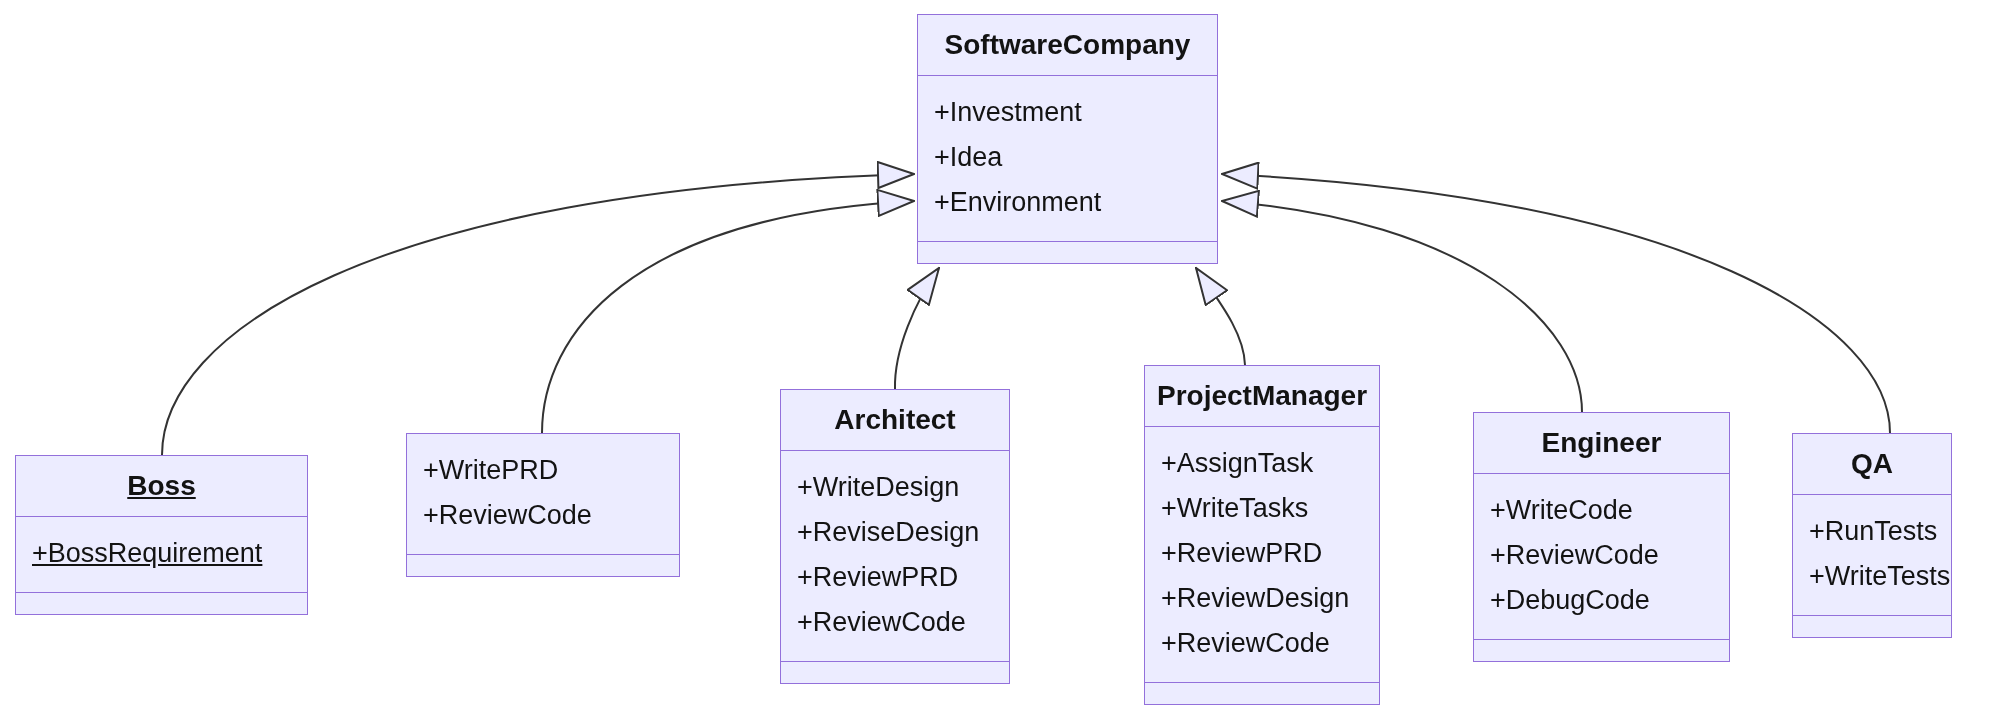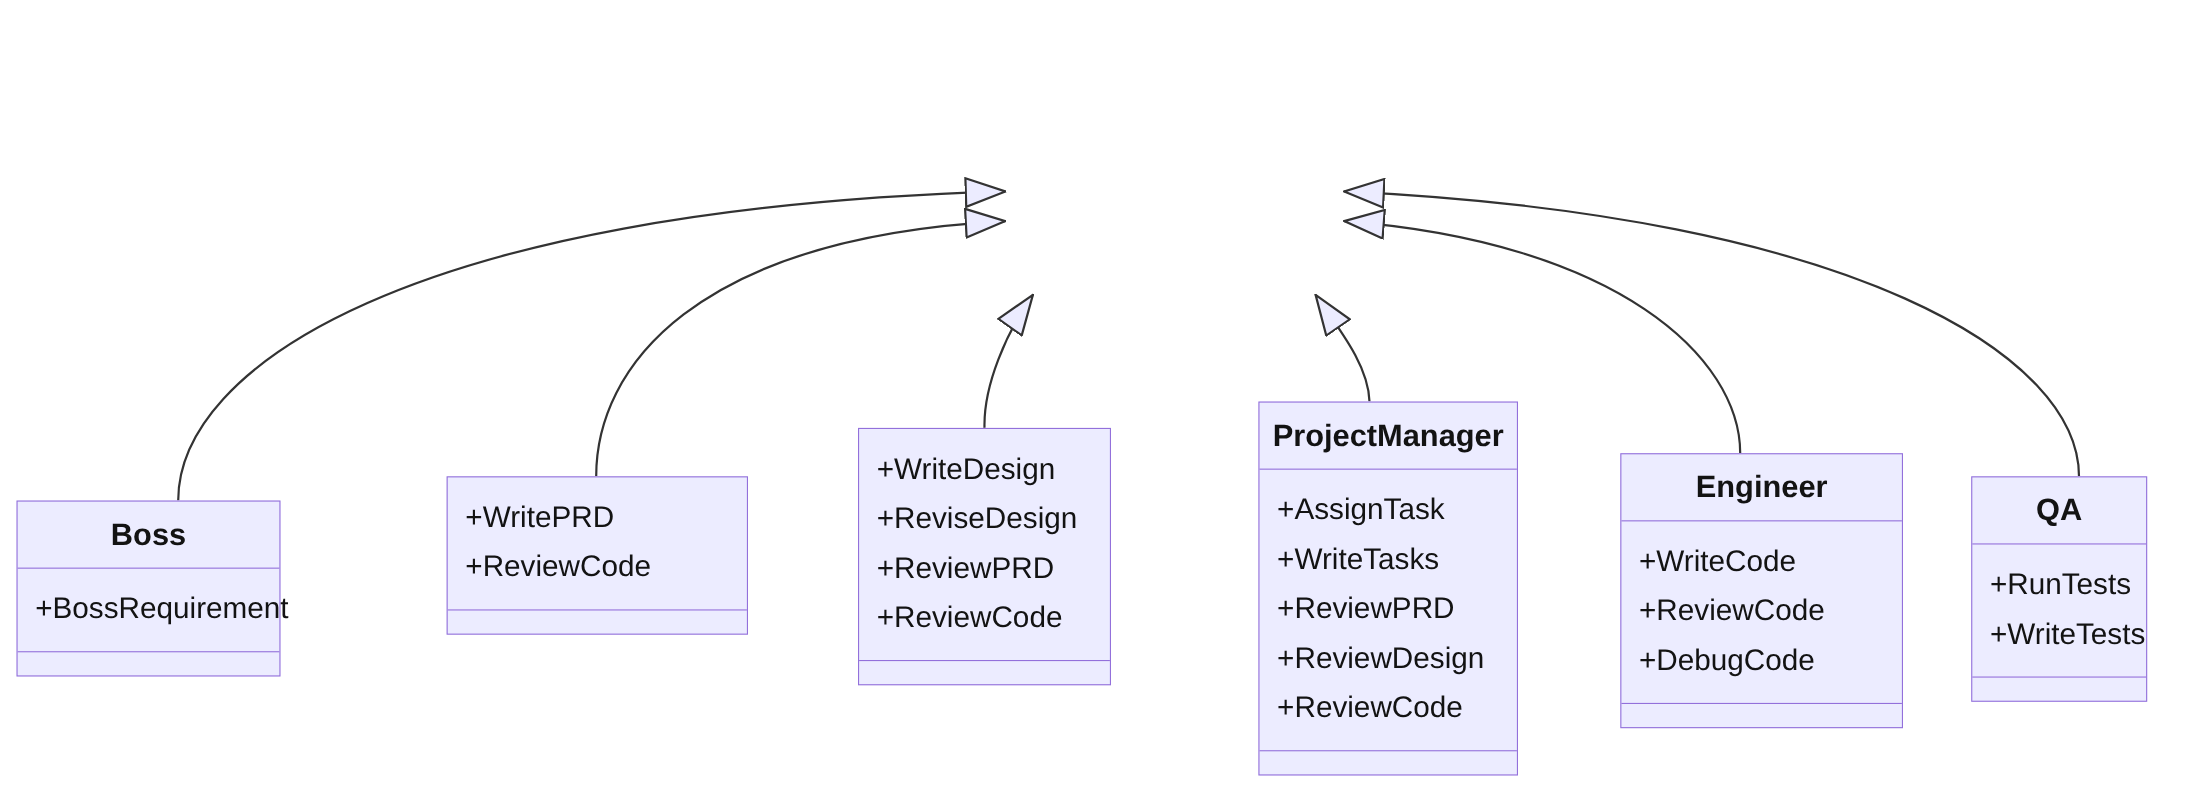--- a/index.html
+++ b/index.html
@@ -49,21 +49,21 @@
     padding: 0 16px;
     font-size: 27px;
     white-space: nowrap;
     text-align: left;
   }
   .uml-methods {
     height: 21px;
   }
   
   #box-softwarecompany { left: 917px;  top: 14px;  width: 301px; }
-  #box-boss            { left: 15px;   top: 455px; width: 240px; }
+  #box-boss            { left: 15px;   top: 455px; width: 293px; text-decoration: underline; }
   #box-productmanager  { left: 406px;  top: 433px; width: 274px; }
   #box-architect       { left: 780px;  top: 389px; width: 230px; }
   #box-projectmanager  { left: 1108px; top: 365px; width: 236px; margin-left: 36px; }
   #box-engineer        { left: 1473px; top: 412px; width: 257px; }
   #box-qa              { left: 1792px; top: 433px; width: 160px; }
   .edge {
     fill: none;
     stroke: #333333;
     stroke-width: 2px;
   }
@@ -80,38 +80,48 @@
       </marker>
     </defs>
     <path class="edge" d="M 162 455 C 162 335, 370 190, 914 174" marker-end="url(#tri)"></path>
     <path class="edge" d="M 542 433 C 542 335, 630 216, 914 201" marker-end="url(#tri)"></path>
     <path class="edge" d="M 895 389 C 894 350, 915 302, 939 268" marker-end="url(#tri)"></path>
     <path class="edge" d="M 1245 365 C 1244 332, 1218 300, 1196 268" marker-end="url(#tri)"></path>
     <path class="edge" d="M 1582 412 C 1582 325, 1470 220, 1222 201" marker-end="url(#tri)"></path>
     <path class="edge" d="M 1890 433 C 1890 325, 1690 196, 1222 174" marker-end="url(#tri)"></path>
   </svg>
 
+  <div class="uml-class" id="box-softwarecompany">
+    <div class="uml-title">SoftwareCompany</div>
+    <div class="uml-attrs">
+      <div class="uml-member">+Investment</div>
+      <div class="uml-member">+Idea</div>
+      <div class="uml-member">+Environment</div>
+    </div>
+    <div class="uml-methods"></div>
+  </div>
 
   <div class="uml-class" id="box-boss">
     <div class="uml-title">Boss</div>
     <div class="uml-attrs">
       <div class="uml-member">+BossRequirement</div>
     </div>
     <div class="uml-methods"></div>
   </div>
 
   <div class="uml-class" id="box-productmanager">
     <div class="uml-attrs">
       <div class="uml-member">+WritePRD</div>
       <div class="uml-member">+ReviewCode</div>
     </div>
     <div class="uml-methods"></div>
   </div>
 
   <div class="uml-class" id="box-architect">
+    <div class="uml-title">Architect</div>
     <div class="uml-attrs">
       <div class="uml-member">+WriteDesign</div>
       <div class="uml-member">+ReviseDesign</div>
       <div class="uml-member">+ReviewPRD</div>
       <div class="uml-member">+ReviewCode</div>
     </div>
     <div class="uml-methods"></div>
   </div>
 
   <div class="uml-class" id="box-projectmanager">

